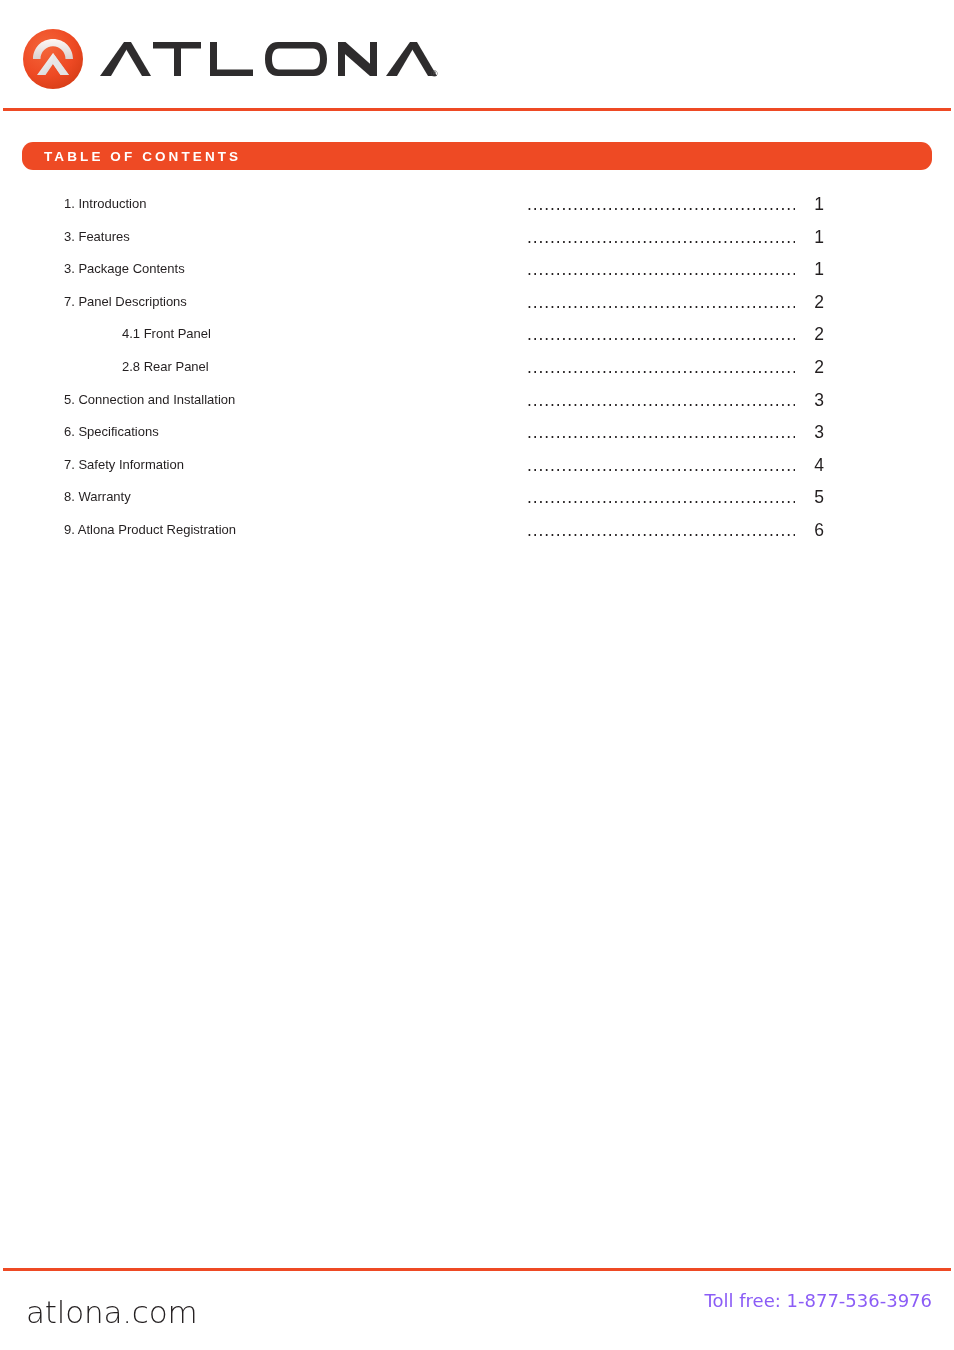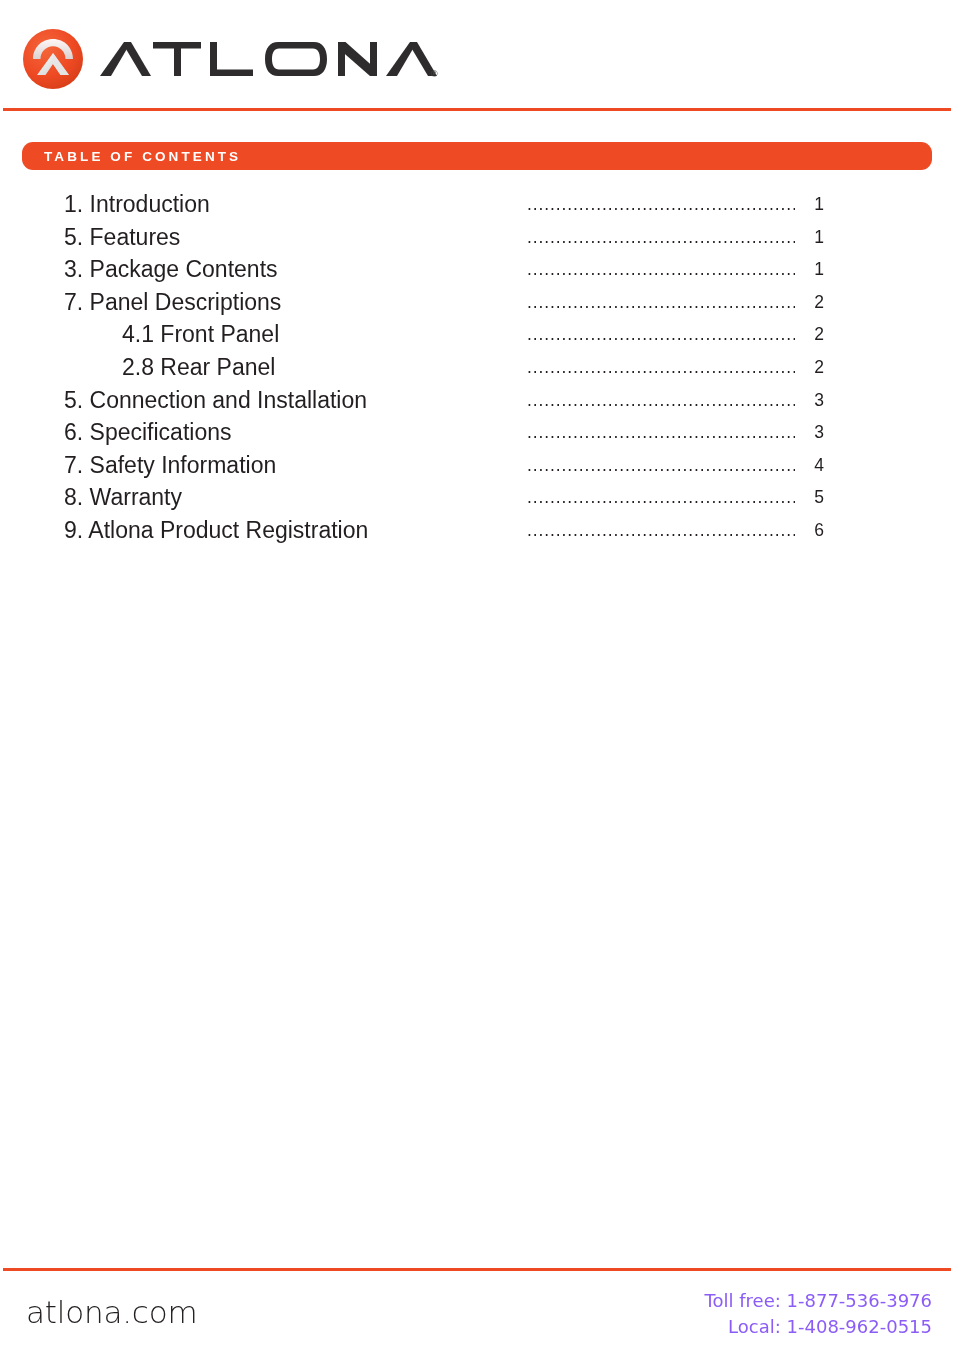--- a/index.html
+++ b/index.html
@@ -83,21 +83,21 @@
   }
   .toc-row {
     position: relative;
     height: 32.6px;
     width: 954px;
   }
   .toc-label {
     position: absolute;
     left: 64px;
     top: 0;
-    font-size: 23px;
+    font-size: 13px;
     color: #231f20;
     line-height: 24px;
     white-space: nowrap;
   }
   .toc-row.sub .toc-label {
     left: 122px;
   }
   .toc-leader {
     position: absolute;
     left: 527px;
@@ -228,21 +228,21 @@
   <span class="bar-label">TABLE OF CONTENTS</span>
 </div>
 
 <div id="toc-list">
     <div class="toc-row">
       <span class="toc-label">1. Introduction</span>
       <span class="toc-leader">..................................................</span>
       <span class="toc-page">1</span>
     </div>
     <div class="toc-row">
-      <span class="toc-label">5. Features</span>
+      <span class="toc-label">3. Features</span>
       <span class="toc-leader">..................................................</span>
       <span class="toc-page">1</span>
     </div>
     <div class="toc-row">
       <span class="toc-label">3. Package Contents</span>
       <span class="toc-leader">..................................................</span>
       <span class="toc-page">1</span>
     </div>
     <div class="toc-row">
       <span class="toc-label">7. Panel Descriptions</span>
@@ -284,15 +284,14 @@
       <span class="toc-leader">..................................................</span>
       <span class="toc-page">6</span>
     </div>
   </div>
 
 <div id="page-footer">
   <div id="footer-rule"></div>
   <div id="footer-site">atlona.com</div>
   <div id="footer-contact">
     <div>Toll free: 1-877-536-3976</div>
-    <div>Local: 1-408-962-0515</div>
   </div>
 </div>
 
 </body></html>

